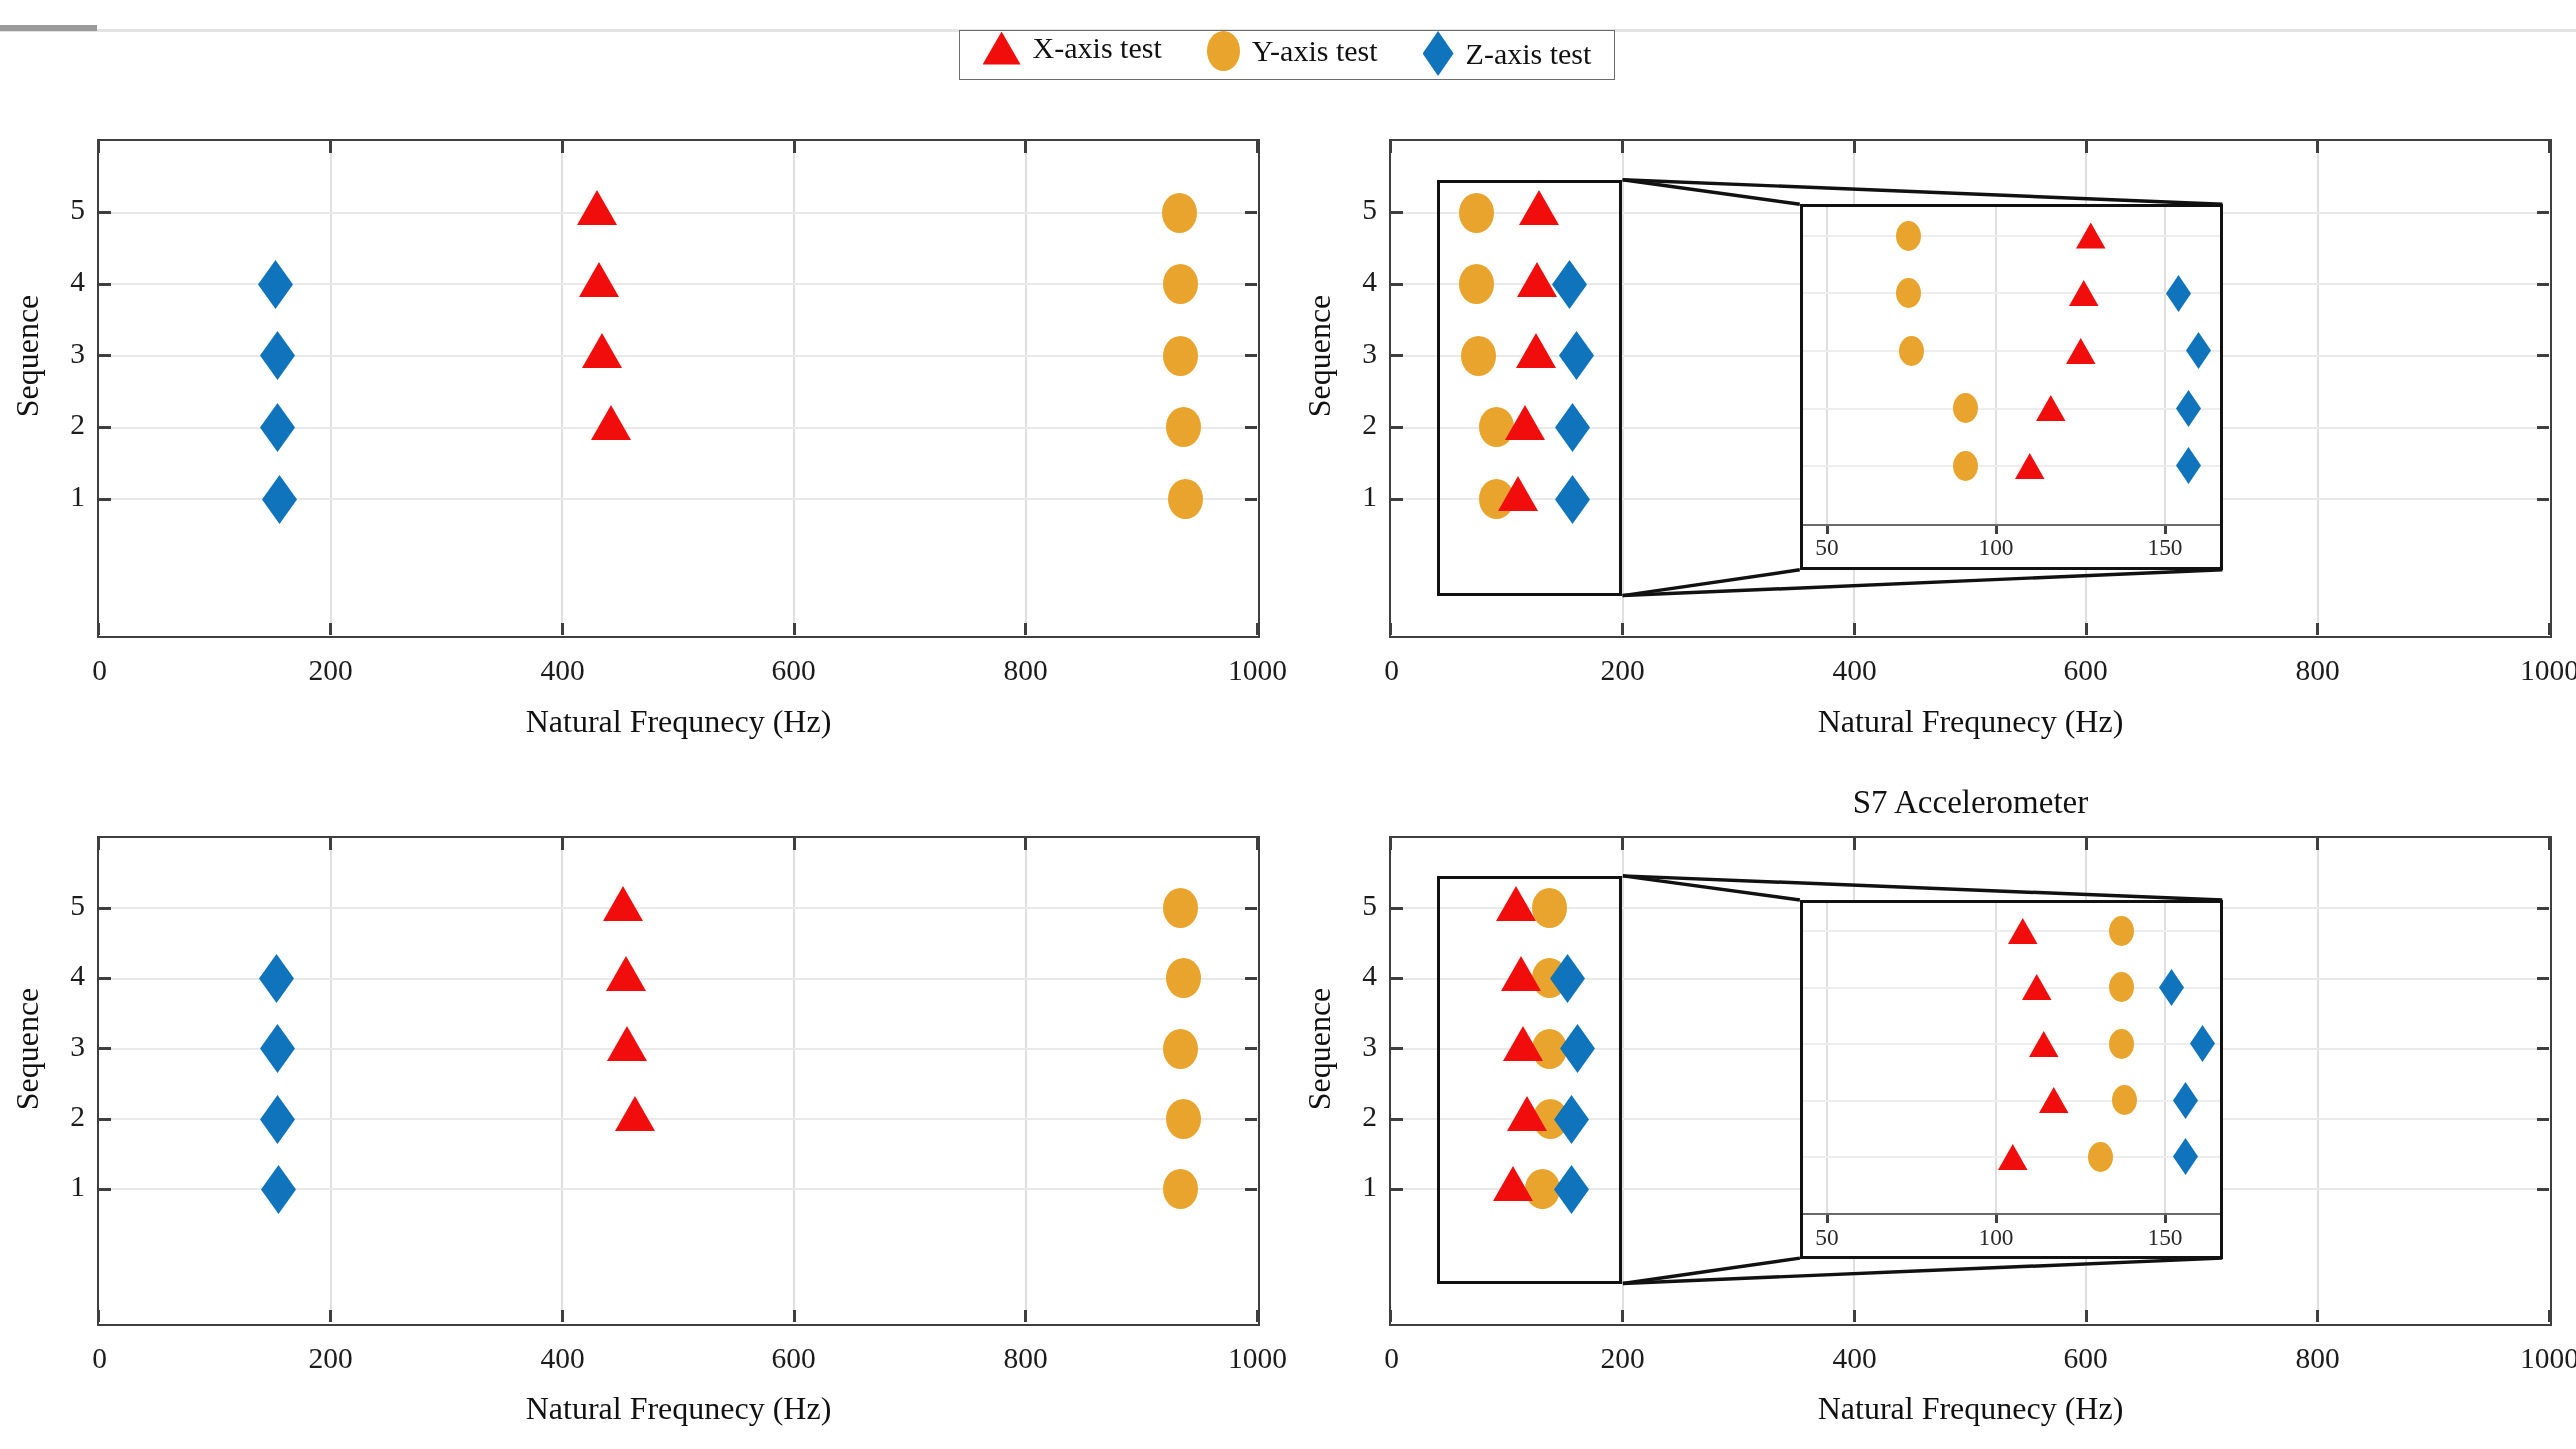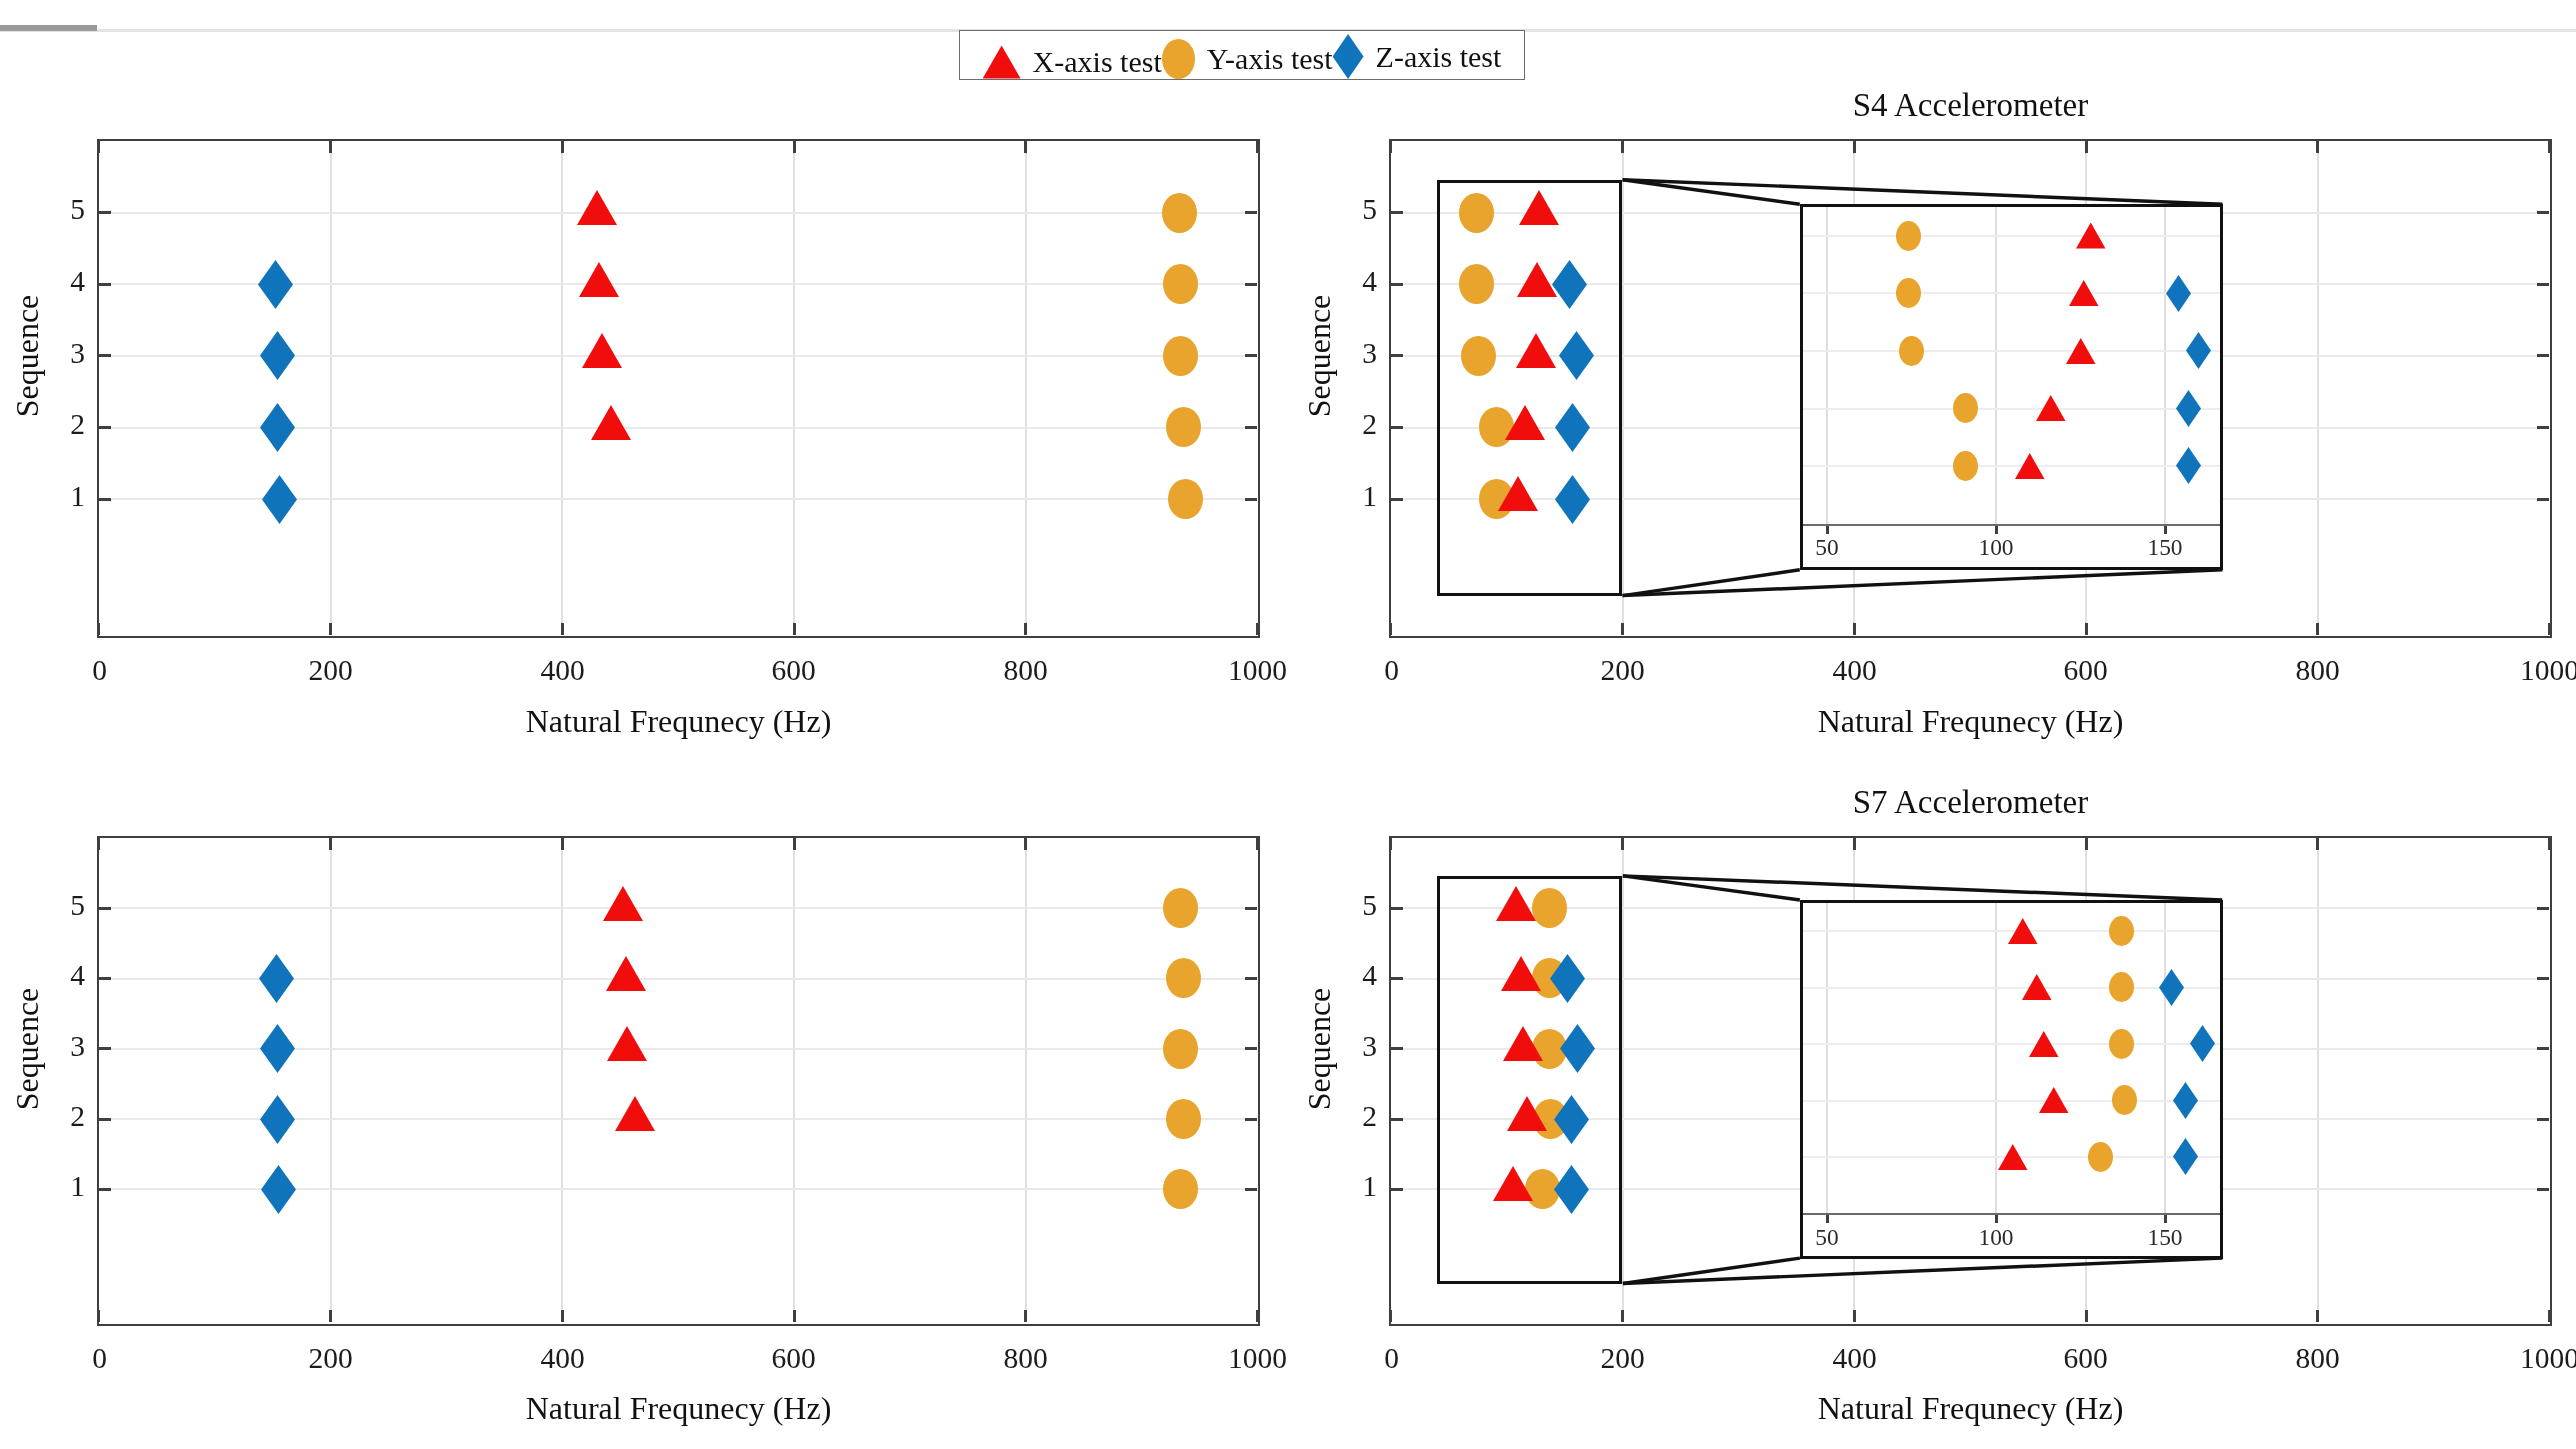--- a/index.html
+++ b/index.html
@@ -4,22 +4,22 @@
 <style>
   html,body{margin:0;padding:0;}
   body{
     width:2576px;height:1450px;position:relative;background:#ffffff;
     font-family:"Liberation Serif","DejaVu Serif",serif;color:#1c1c1c;overflow:hidden;
   }
   .top-rule{position:absolute;left:0;top:29px;width:100%;height:2.6px;background:#e3e3e3;}
   .top-rule-dark{position:absolute;left:0;top:25px;width:97px;height:6px;background:#9a9a9a;}
 
   .legend{
-    position:absolute;left:959px;top:30px;height:50px;display:inline-flex;align-items:flex-end;
-    padding:0 22.6px;border:1.7px solid #6b6b6b;background:#ffffff;box-sizing:border-box;
+    position:absolute;left:959px;top:30px;height:50px;display:inline-flex;align-items:flex-start;
+    padding:0 22.6px;gap:45px;border:1.7px solid #6b6b6b;background:#ffffff;box-sizing:border-box;
   }
   .legend-item{display:flex;align-items:center;gap:12px;}
   .legend-label{font-size:30px;white-space:nowrap;color:#111;}
   .lg-marker{display:inline-block;flex-shrink:0;}
   .lg-marker.shape-triangle{width:38px;height:33px;}
   .lg-marker.shape-circle{width:33px;height:40px;}
   .lg-marker.shape-diamond{width:31px;height:45px;}
 
   .subplot{position:absolute;border:2.6px solid #3f3f3f;box-sizing:border-box;background:transparent;}
   .chart-title{position:absolute;left:0;width:100%;top:-54px;text-align:center;font-size:33px;color:#111;}
@@ -120,21 +120,20 @@
       <div class="marker shape-triangle" style="left: 478px; top: 49px; width: 40px; height: 35px; background: rgb(242, 13, 13);"></div>
       <div class="marker shape-triangle" style="left: 480px; top: 121px; width: 40px; height: 35px; background: rgb(242, 13, 13);"></div>
       <div class="marker shape-triangle" style="left: 483px; top: 192px; width: 40px; height: 35px; background: rgb(242, 13, 13);"></div>
       <div class="marker shape-triangle" style="left: 492px; top: 264px; width: 40px; height: 35px; background: rgb(242, 13, 13);"></div>
       <div class="marker shape-diamond" style="left: 159px; top: 119px; width: 35px; height: 49px; background: rgb(15, 116, 188);"></div>
       <div class="marker shape-diamond" style="left: 161px; top: 190px; width: 35px; height: 49px; background: rgb(15, 116, 188);"></div>
       <div class="marker shape-diamond" style="left: 161px; top: 262px; width: 35px; height: 49px; background: rgb(15, 116, 188);"></div>
       <div class="marker shape-diamond" style="left: 163px; top: 334px; width: 35px; height: 49px; background: rgb(15, 116, 188);"></div>
     </div>
     <div class="subplot" style="left: 1389px; top: 139px; width: 1163px; height: 499px;">
-      <div class="chart-title">S4 Accelerometer</div>
       <div class="grid-v" style="left: 231px; height: 494px;"></div>
       <div class="grid-v" style="left: 462px; height: 494px;"></div>
       <div class="grid-v" style="left: 694px; height: 494px;"></div>
       <div class="grid-v" style="left: 926px; height: 494px;"></div>
       <div class="grid-h" style="top: 71px; width: 1158px;"></div>
       <div class="grid-h" style="top: 142px; width: 1158px;"></div>
       <div class="grid-h" style="top: 214px; width: 1158px;"></div>
       <div class="grid-h" style="top: 286px; width: 1158px;"></div>
       <div class="grid-h" style="top: 357px; width: 1158px;"></div>
       <div class="tick h" style="left: -1.3px; top: 482px;"></div>

